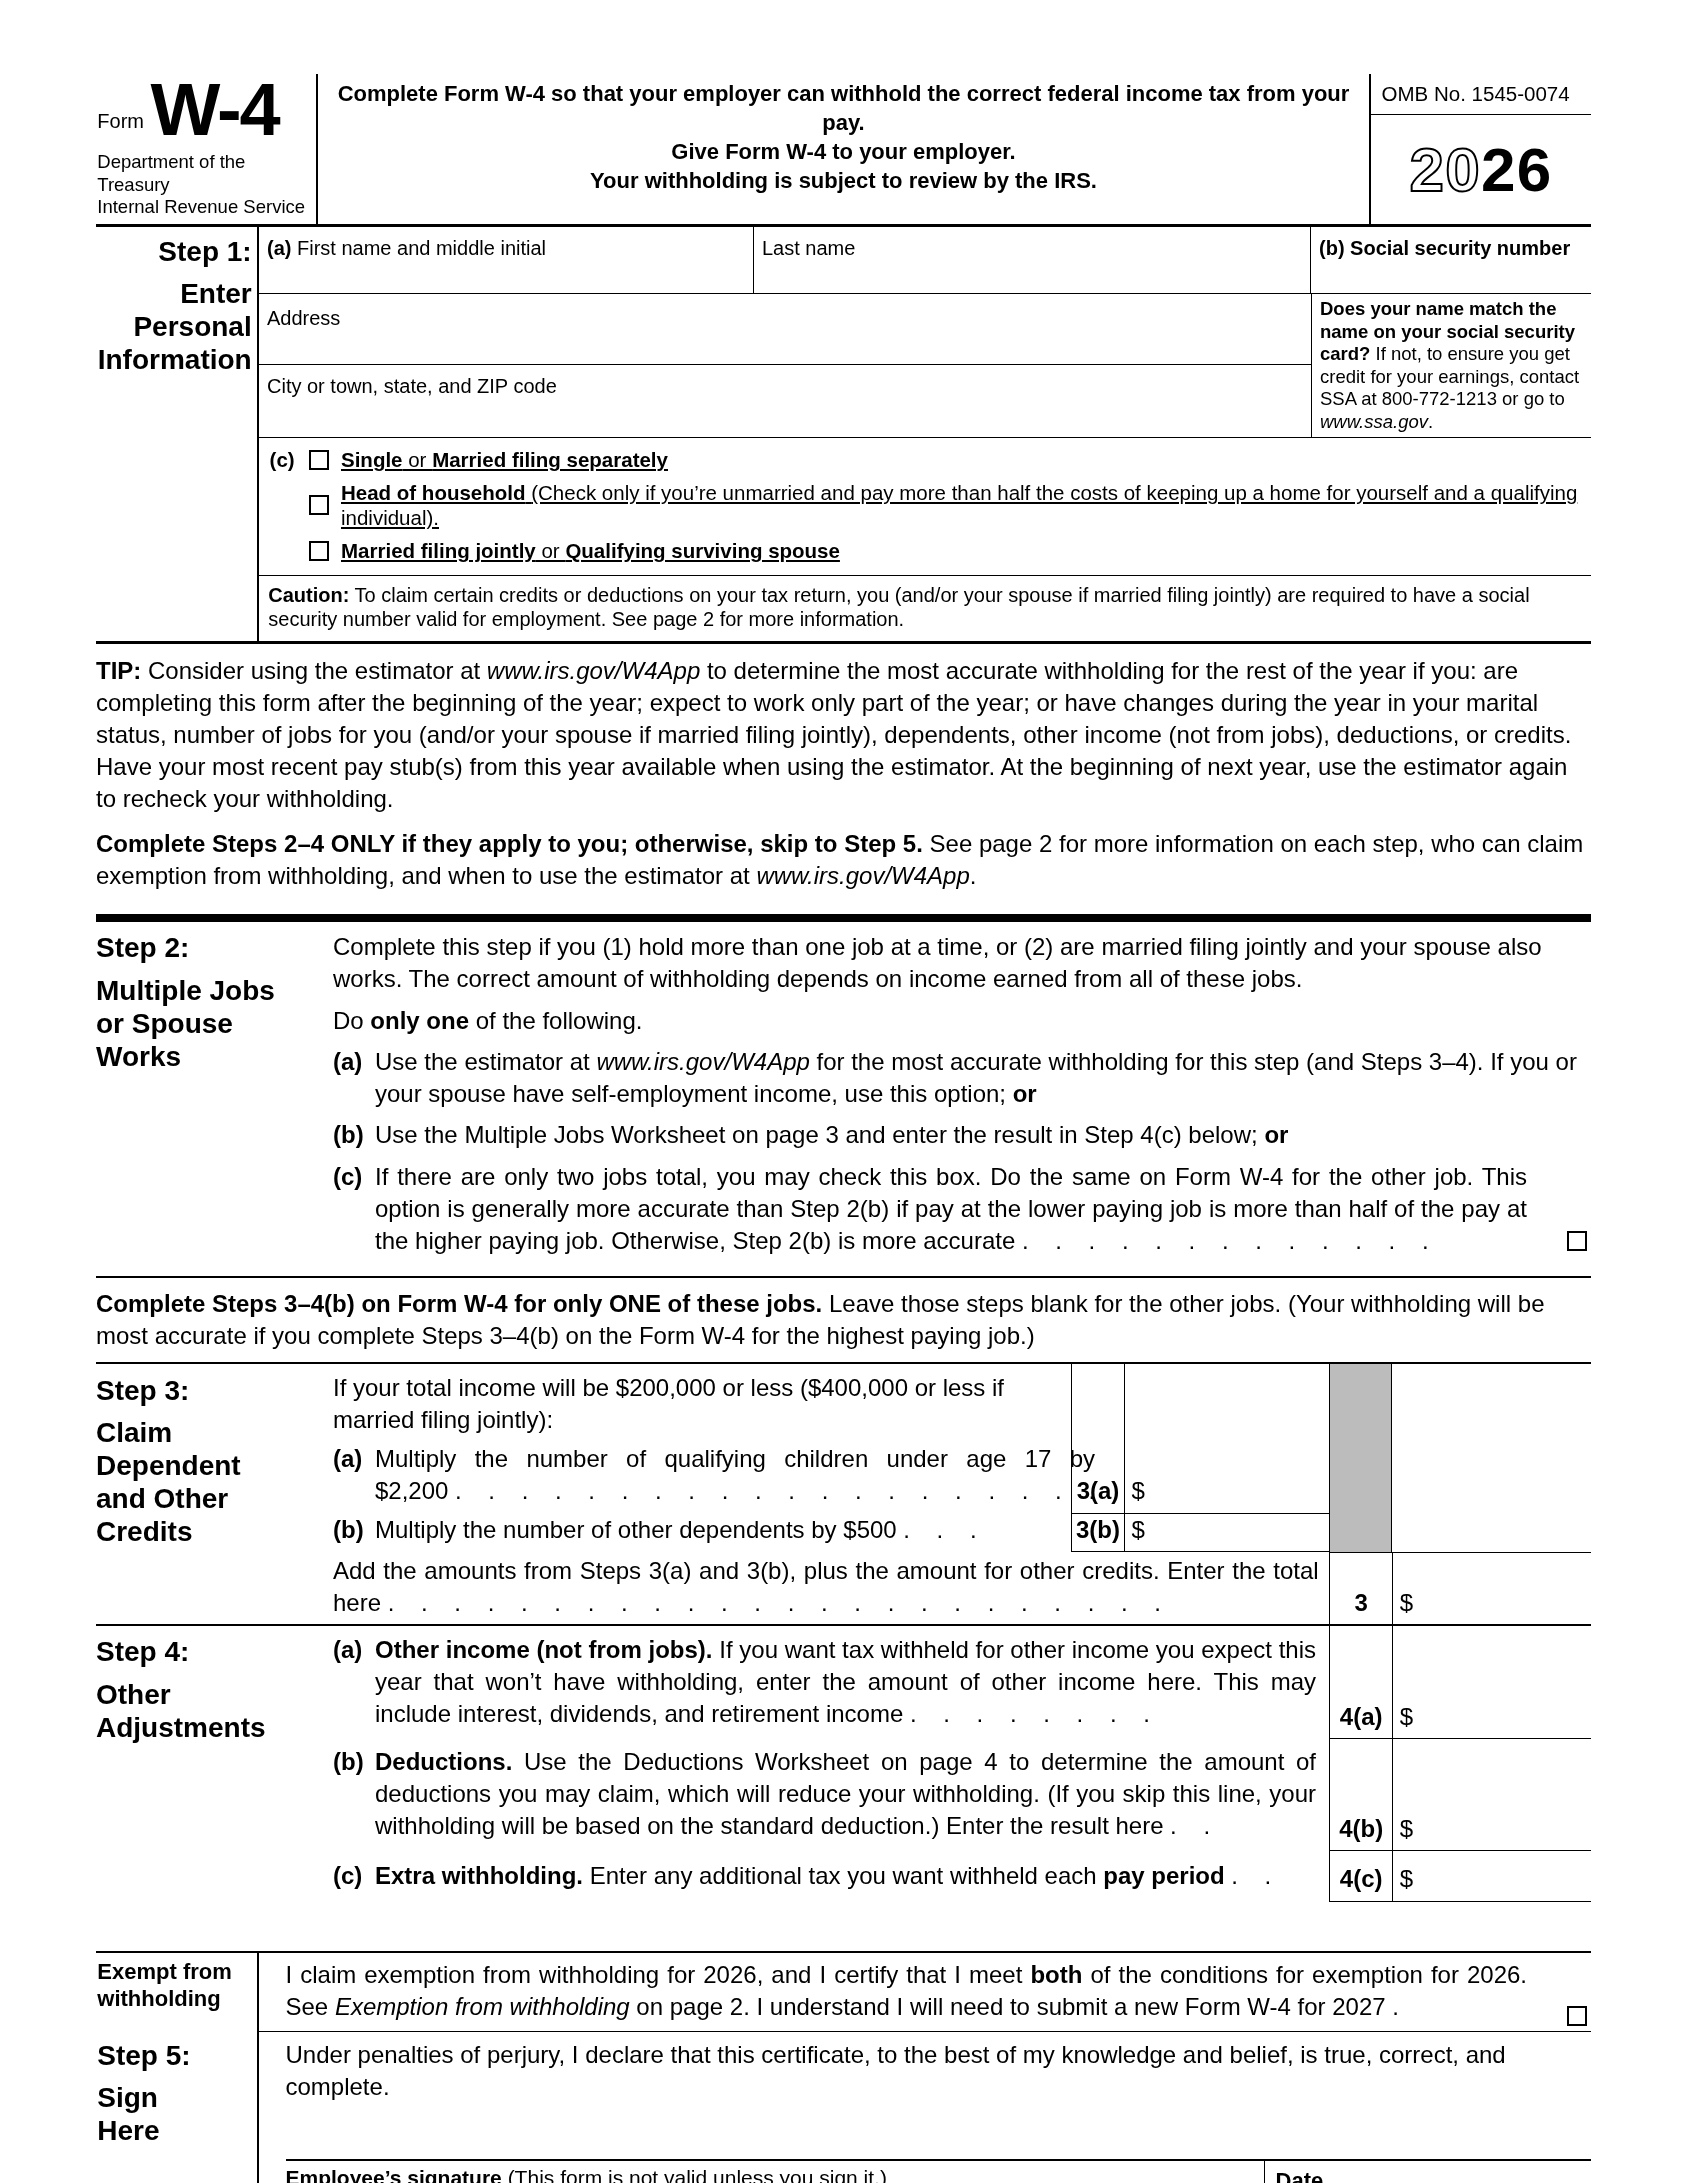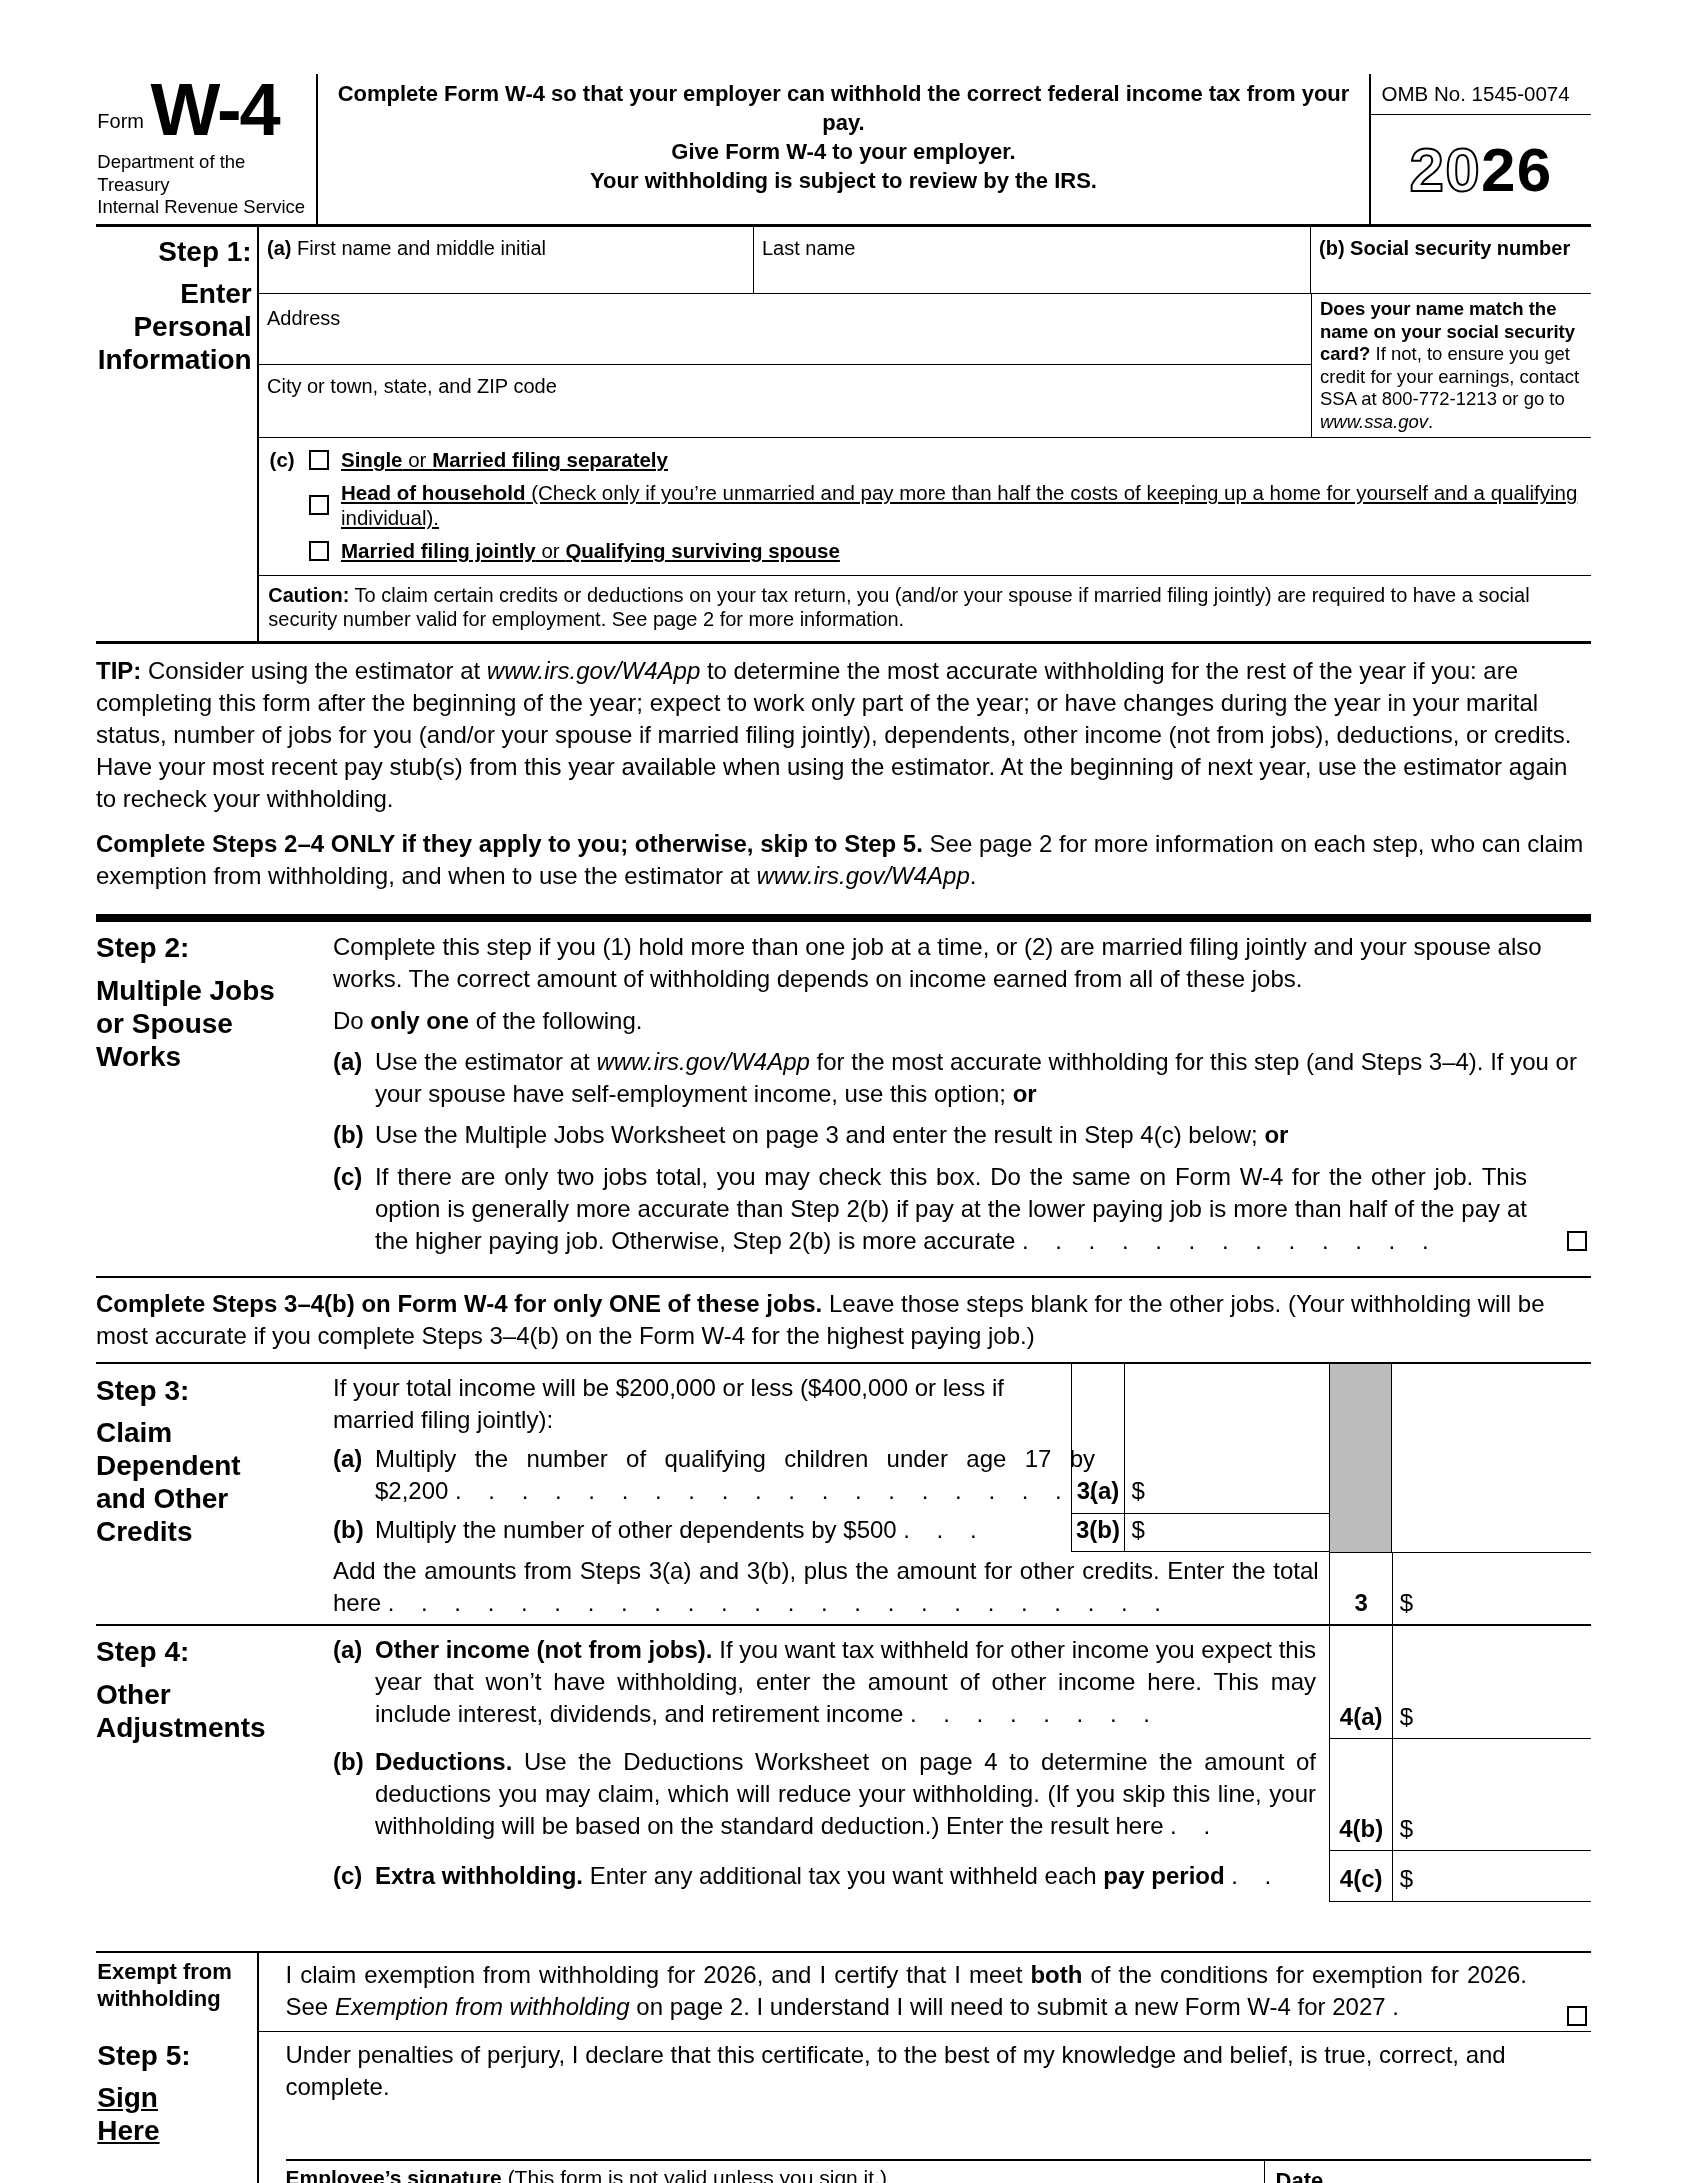--- a/index.html
+++ b/index.html
@@ -105,21 +105,21 @@
   .brow { display:flex; }
   .blabel { width:161px; padding:6.6px 5.3px 5.3px 1.3px; }
   .blabel.sm { font-size:22px; line-height:26.5px; font-weight:bold; }
   .bcontent { flex:1; border-left:2px solid #000; padding:6.6px 10.6px 8px 26.5px; }
   .exempt-row .bcontent { border-bottom:1.3px solid #000; position:relative; padding-right:64px; }
   .step5-row .bcontent { border-bottom:1.3px solid #000; padding-right:0; padding-bottom:0; }
   .perjury { padding-right:26.5px; }
   .sigrow { display:flex; border-top:2px solid #000; margin-top:56px; }
   .sigcell { flex:1; font-size:21px; line-height:26.5px; padding:4px 0 8px 0; }
   .datecell { width:327px; border-left:1.3px solid #000; padding:4px 0 8px 10.6px; font-size:22px; font-weight:bold; }
-  .narrow { width:79px;text-decoration:underline; }
+  .narrow { width:79px; }
 </style>
 </head>
 <body>
 
 <div class="page">
 
   <header class="hdr">
     <div class="hdr-left">
       <div class="form-row">
         <span class="form-word">Form</span>

